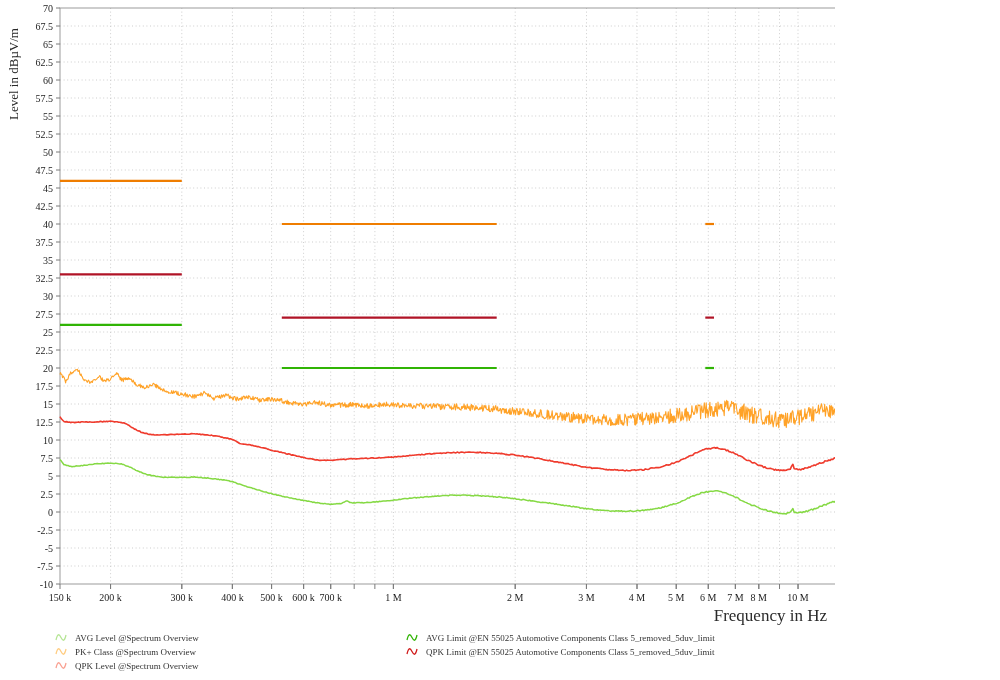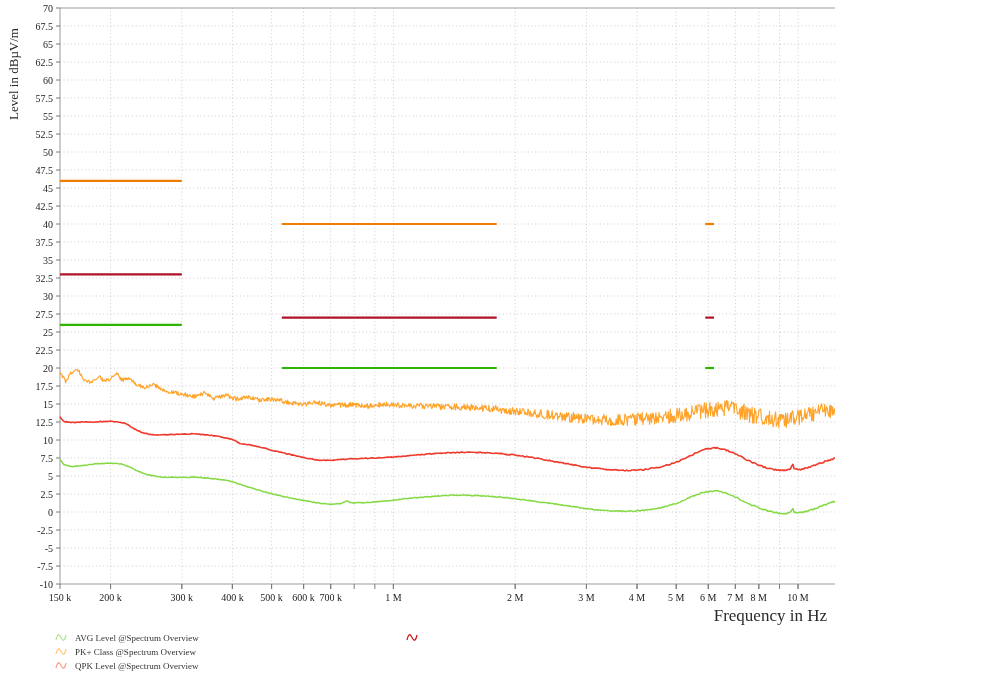--- a/index.html
+++ b/index.html
@@ -242,17 +242,24 @@
       <div class="legend-row">
         <svg width="12" height="11">
           <path d="M1,8 C2.5,1.5 4,1.5 6,5.5 C8,9.5 9.5,9.5 11,3" fill="none" stroke="#f9a091" stroke-width="1.3"></path>
         </svg>
         <span>QPK Level @Spectrum Overview</span>
       </div>
     </div>
   <div class="legend legend-right" id="legend-right">
       <div class="legend-row">
         <svg width="12" height="11">
+          <path d="M1,8 C2.5,1.5 4,1.5 6,5.5 C8,9.5 9.5,9.5 11,3" fill="none" stroke="#30b404" stroke-width="1.3"></path>
+        </svg>
+        <span>AVG Limit @EN 55025 Automotive Components Class 5_removed_5duv_limit</span>
+      </div>
+      <div class="legend-row">
+        <svg width="12" height="11">
           <path d="M1,8 C2.5,1.5 4,1.5 6,5.5 C8,9.5 9.5,9.5 11,3" fill="none" stroke="#d01a1a" stroke-width="1.3"></path>
         </svg>
+        <span>QPK Limit @EN 55025 Automotive Components Class 5_removed_5duv_limit</span>
       </div>
     </div>
 </div>
 
 </body></html>

